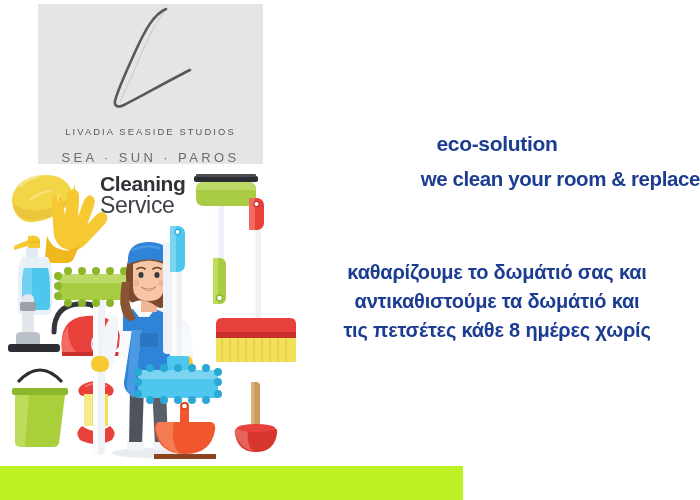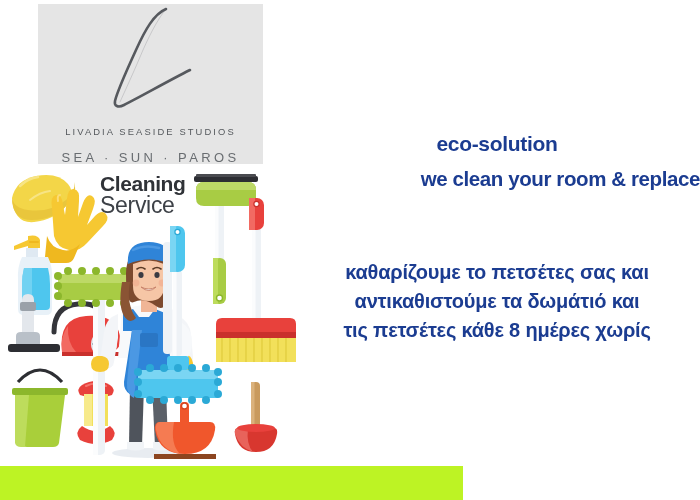--- a/index.html
+++ b/index.html
@@ -305,21 +305,21 @@
 
   <div id="copy-panel">
 
     <div id="headline" class="hl" style="color: rgb(27, 60, 145);">eco-solution</div>
 
     <div id="subhead" class="hl" style="color: rgb(27, 60, 145);">
       <div>we clean your room &amp; replace</div>
     </div>
 
     <div id="greek" class="hl" style="color: rgb(27, 60, 145);">
-      <div>καθαρίζουμε το πετσέτες σας και</div>
+      <div>καθαρίζουμε το δωμάτιό σας και</div>
       <div>αντικαθιστούμε τα δωμάτιό και</div>
       <div>τις πετσέτες κάθε 8 ημέρες χωρίς</div>
     </div>
   </div>
 
   <div id="green-band" style="background: rgb(189, 243, 36);"></div>
 
 </div>
 
 </body></html>

